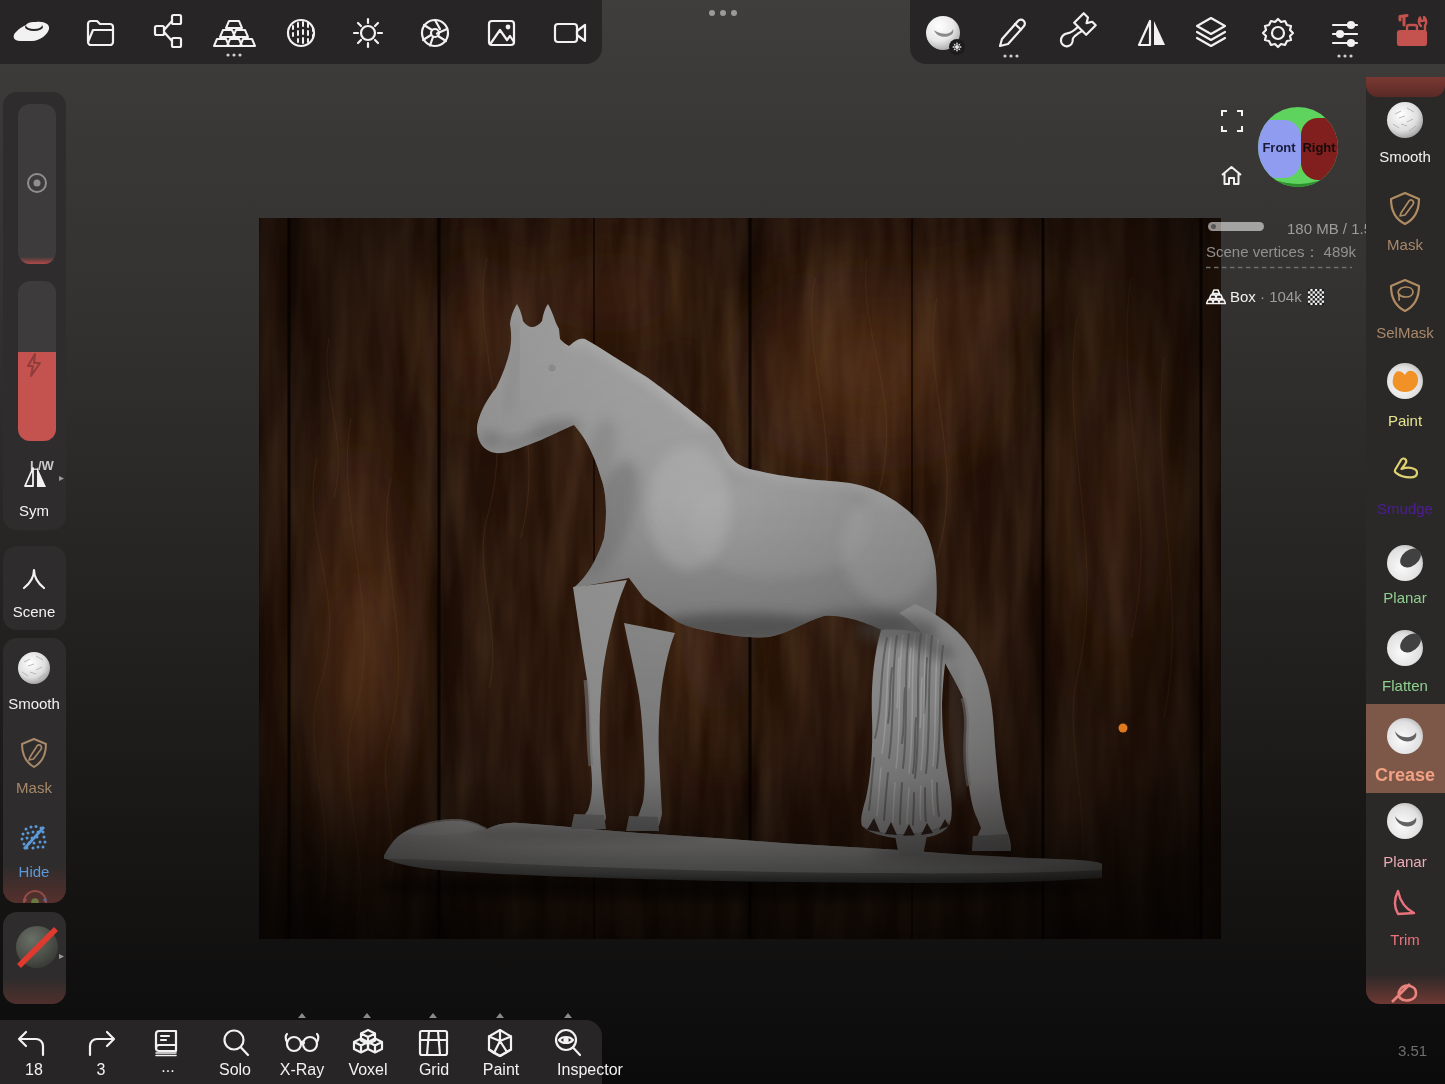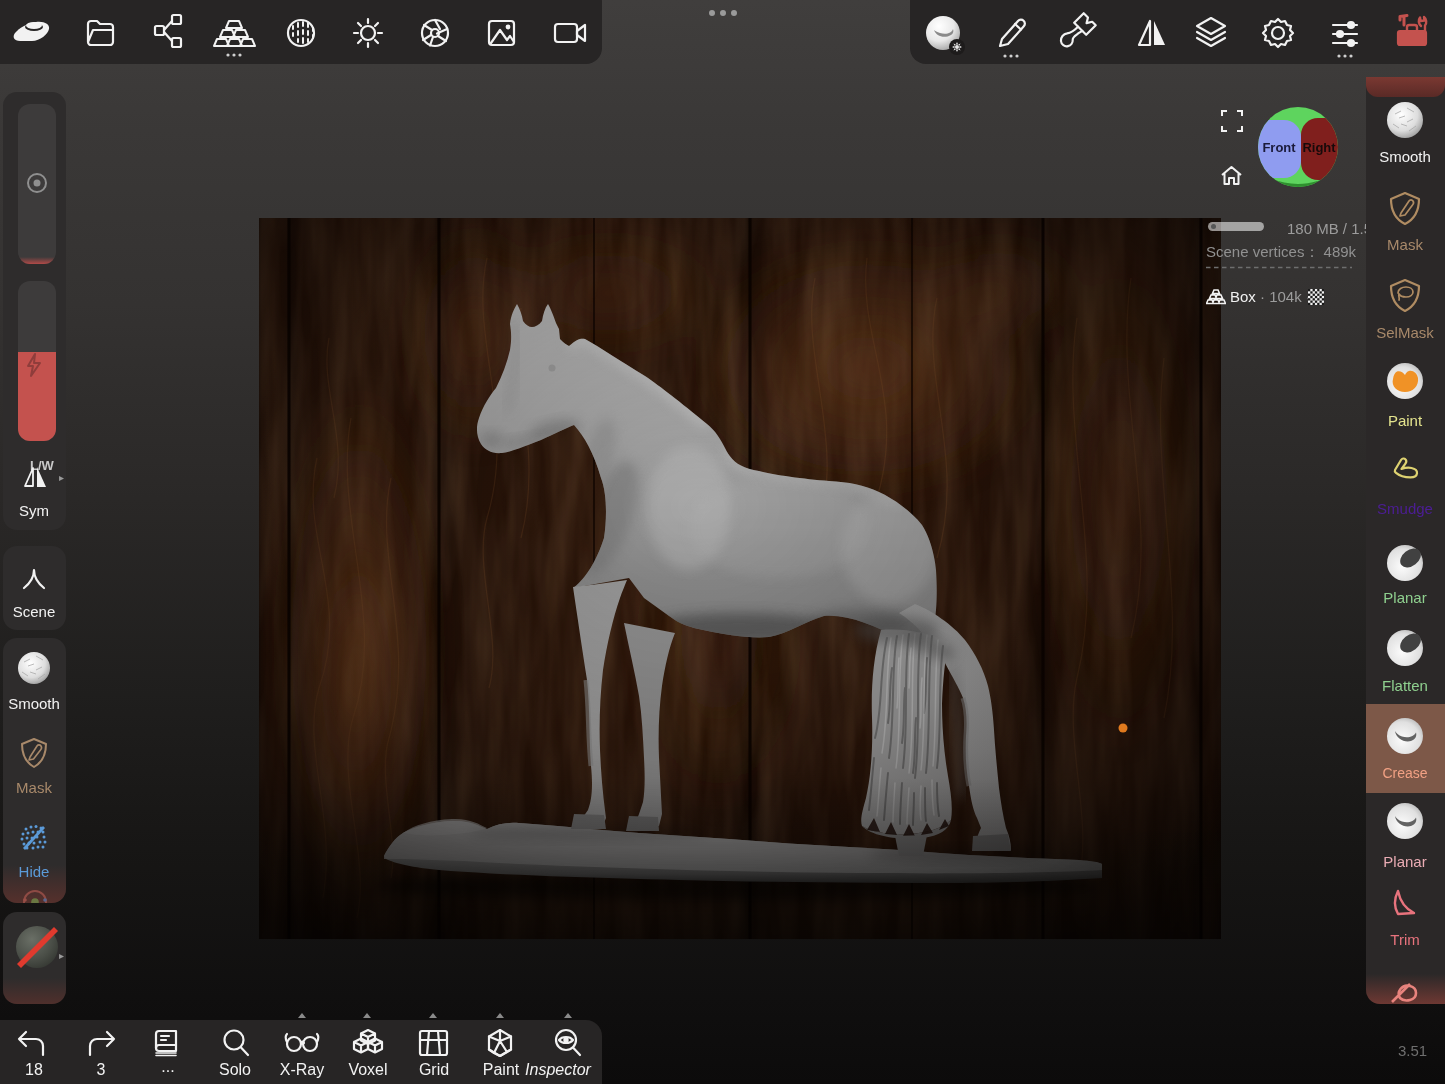--- a/index.html
+++ b/index.html
@@ -531,21 +531,21 @@
  <path d="M8,2 C4,10 4,18 8,25 M8,2 C10,12 16,20 24,24 M8,25 L24,24" stroke-linejoin="round"></path>
 </g>
 </svg>
 <div class="lbl" style="left:1405px;top:148px;font-size:15px;">Smooth</div>
 <div class="lbl" style="left:1405px;top:236px;font-size:15px;color:#a8896a;">Mask</div>
 <div class="lbl" style="left:1405px;top:324px;font-size:15px;color:#a8896a;">SelMask</div>
 <div class="lbl" style="left:1405px;top:412px;font-size:15px;color:#e4e48e;">Paint</div>
 <div class="lbl" style="left:1405px;top:500px;font-size:15px;color:#4c1d95;">Smudge</div>
 <div class="lbl" style="left:1405px;top:589px;font-size:15px;color:#8fd08f;">Planar</div>
 <div class="lbl" style="left:1405px;top:677px;font-size:15px;color:#8fd08f;">Flatten</div>
-<div class="lbl" style="left:1405px;top:765px;font-size:14px;color:#f2a184;">Crease</div>
+<div class="lbl" style="left:1405px;top:765px;font-size:18px;color:#f2a184;font-weight:bold;">Crease</div>
 <div class="lbl" style="left:1405px;top:853px;font-size:15px;color:#eaacb4;">Planar</div>
 <div class="lbl" style="left:1405px;top:931px;font-size:15px;color:#e8737d;">Trim</div>
 
 <div class="bar" style="left:-20px;top:1020px;width:622px;height:80px;border-radius:16px;"></div>
 <svg class="abs" style="left:0;top:1012px;" width="602" height="72" viewBox="0 0 602 72" fill="none" stroke="#f2f2f2" stroke-width="2.2" stroke-linejoin="round" stroke-linecap="round">
 
 <g stroke="none" fill="#8a8a8a">
  <path d="M302,1 L306,6 L298,6 Z"></path>
       <path d="M367,1 L371,6 L363,6 Z"></path>
       <path d="M433,1 L437,6 L429,6 Z"></path>
@@ -600,21 +600,21 @@
 </g>
 </svg>
 <div class="lbl" style="left:34px;top:1061px;text-align:center;">18</div>
 <div class="lbl" style="left:101px;top:1061px;">3</div>
 <div class="lbl" style="left:168px;top:1058px;">...</div>
 <div class="lbl" style="left:235px;top:1061px;">Solo</div>
 <div class="lbl" style="left:302px;top:1061px;">X-Ray</div>
 <div class="lbl" style="left:368px;top:1061px;">Voxel</div>
 <div class="lbl" style="left:434px;top:1061px;">Grid</div>
 <div class="lbl" style="left:501px;top:1061px;">Paint</div>
-<div class="lbl" style="left:558px;top:1061px;font-style:italic;">Inspector</div>
+<div class="lbl" style="left:590px;top:1061px;">Inspector</div>
 <div class="abs" style="left:1398px;top:1042px;color:#6e6e6e;font-size:15px;">3.51</div>
 
 <div class="abs" style="left:1221px;top:110px;">
  <svg width="22" height="22" fill="none" stroke="#f2f2f2" stroke-width="2">
       <path d="M1,6 L1,1 L6,1 M16,1 L21,1 L21,6 M21,16 L21,21 L16,21 M6,21 L1,21 L1,16"></path>
     </svg>
 </div>
 <div class="abs" style="left:1220px;top:165px;">
  <svg width="23" height="21" fill="none" stroke="#f2f2f2" stroke-width="2" stroke-linejoin="round">
       <path d="M2,10 L11.5,2 L21,10 M4.5,8.5 L4.5,19 L9,19 L9,13 L14,13 L14,19 L18.5,19 L18.5,8.5"></path>

